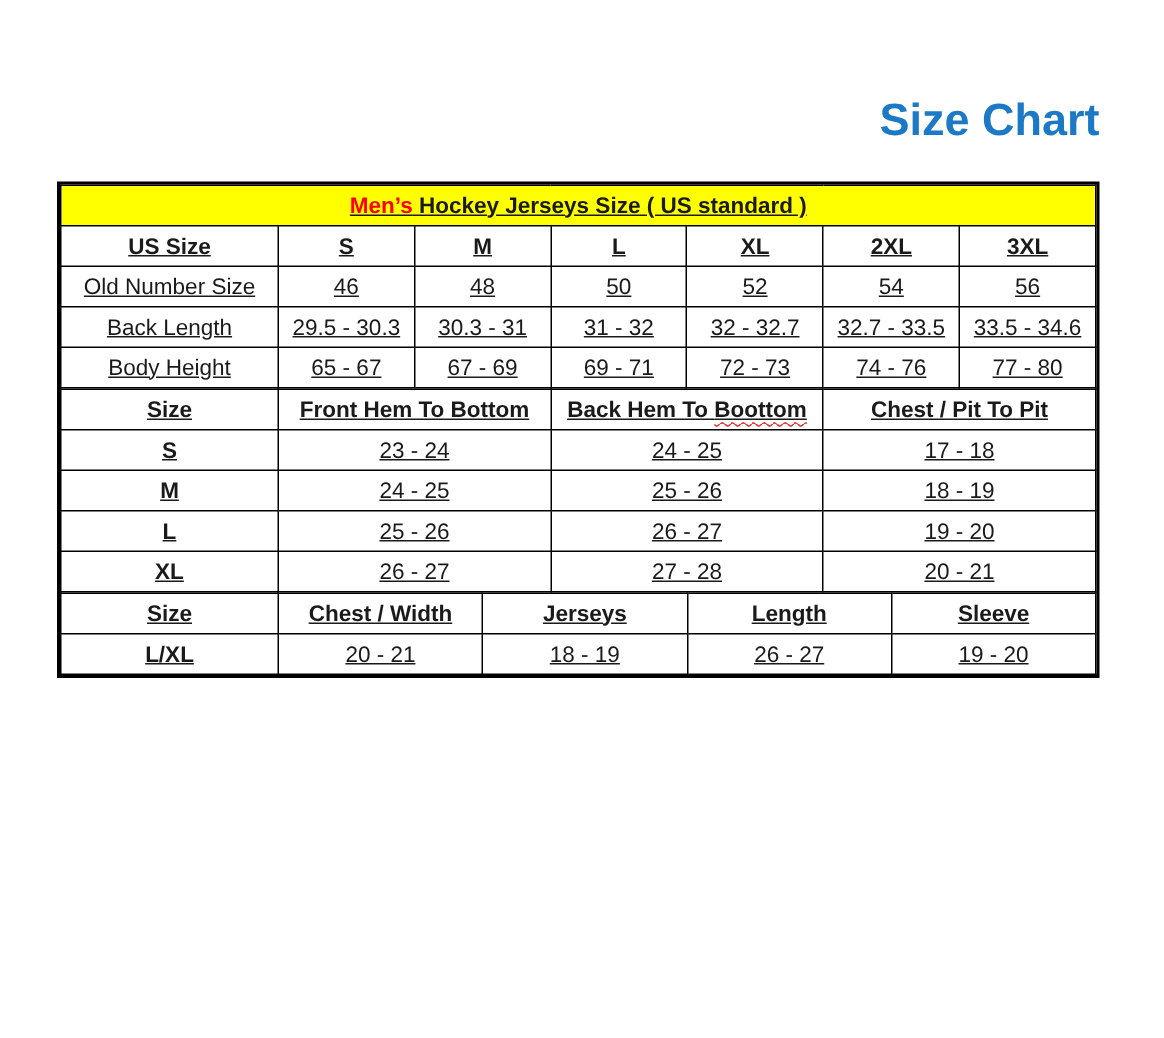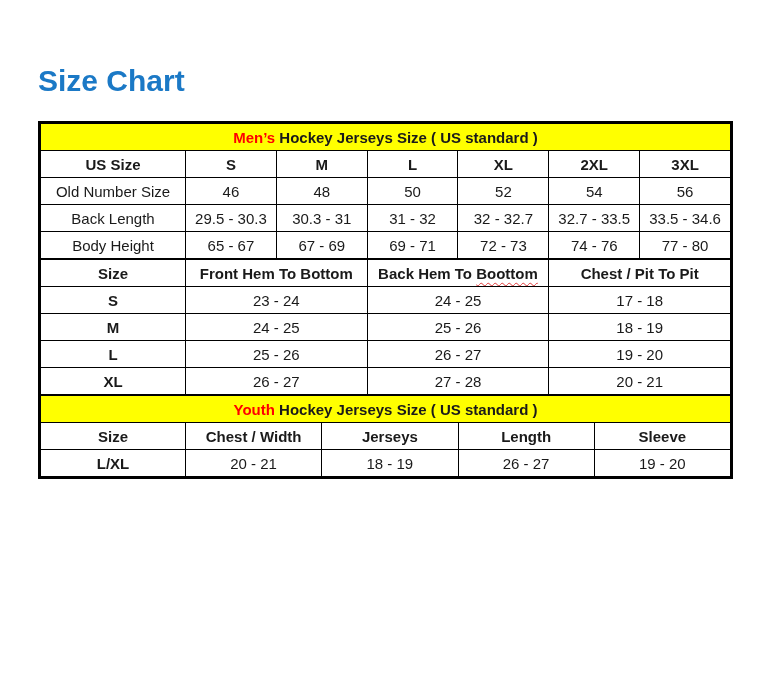--- a/index.html
+++ b/index.html
@@ -13,32 +13,33 @@
   html,body{margin:0;padding:0;}
   body{
     width:776px;height:692px;background:#ffffff;
     font-family:"Liberation Sans", sans-serif;
     color:var(--text-color);
     overflow:hidden;
   }
   .page{width:776px;height:692px;position:relative;}
   .content{margin-left:38px;width:695px;padding-top:62px;}
   .page-title{
-    text-align:left;
+    text-align:right;
     font-size:30px;
     font-weight:bold;
     color:var(--title-color);
     line-height:38px;
     margin:0 0 0 0;
     letter-spacing:0px;
   }
   .chart-wrap{
     margin-top:21px;
     border:2px solid var(--border-color);
     background:#ffffff;
+    text-decoration:underline;
   }
   table.size-table{
     width:100%;
     border-collapse:collapse;
     table-layout:fixed;
   }
   table.size-table td{
     border:1px solid var(--border-color);
     text-align:center;
     vertical-align:middle;
@@ -170,23 +171,20 @@
         </table>
         <table class="size-table tbl-youth">
           <colgroup>
             <col class="label-col">
             <col>
             <col>
             <col>
             <col>
           </colgroup>
           <tbody>
-            <tr class="banner-row">
-              <td class="banner-cell" colspan="5"><span class="hl">Youth</span> Hockey Jerseys Size ( US standard )</td>
-            </tr>
             <tr class="header-row">
               <td>Size</td>
               <td>Chest / Width</td>
               <td>Jerseys</td>
               <td>Length</td>
               <td>Sleeve</td>
             </tr>
             <tr class="data-row">
               <td class="row-label">L/XL</td>
               <td>20 - 21</td>

